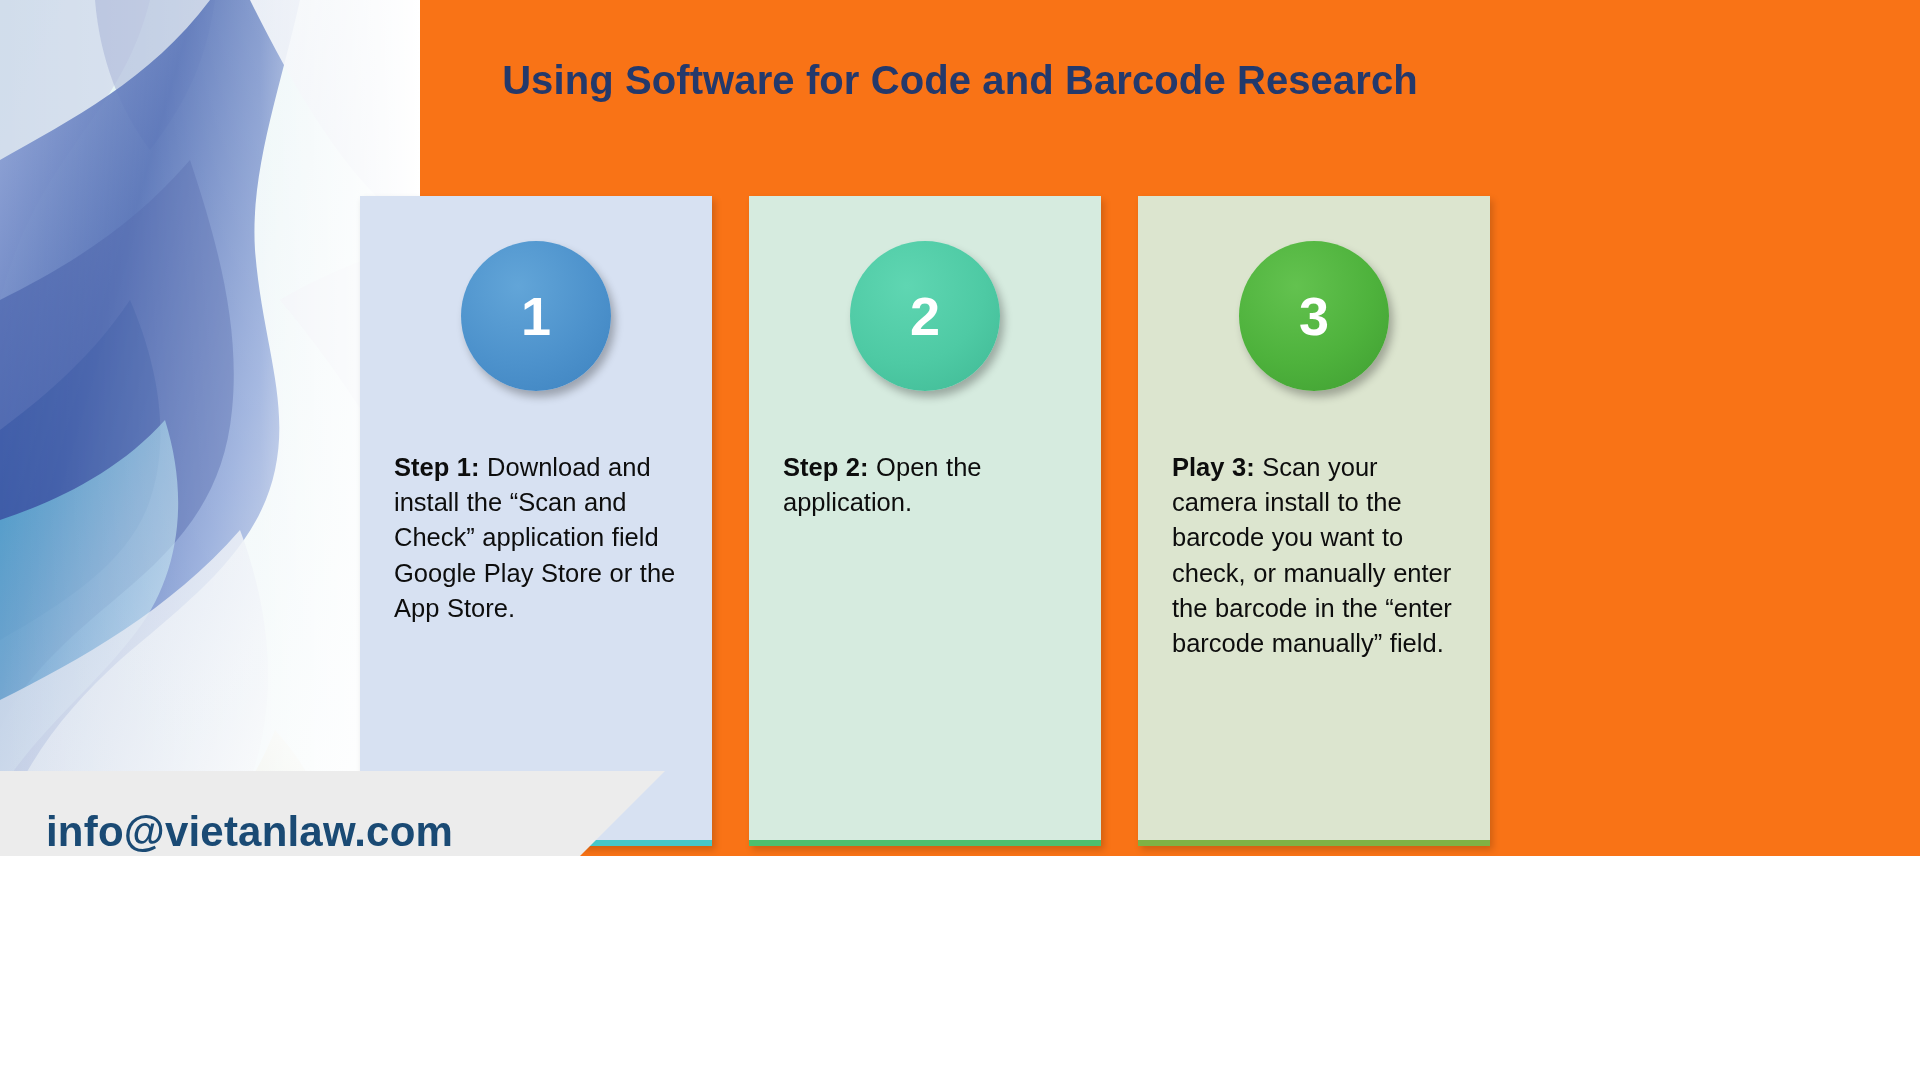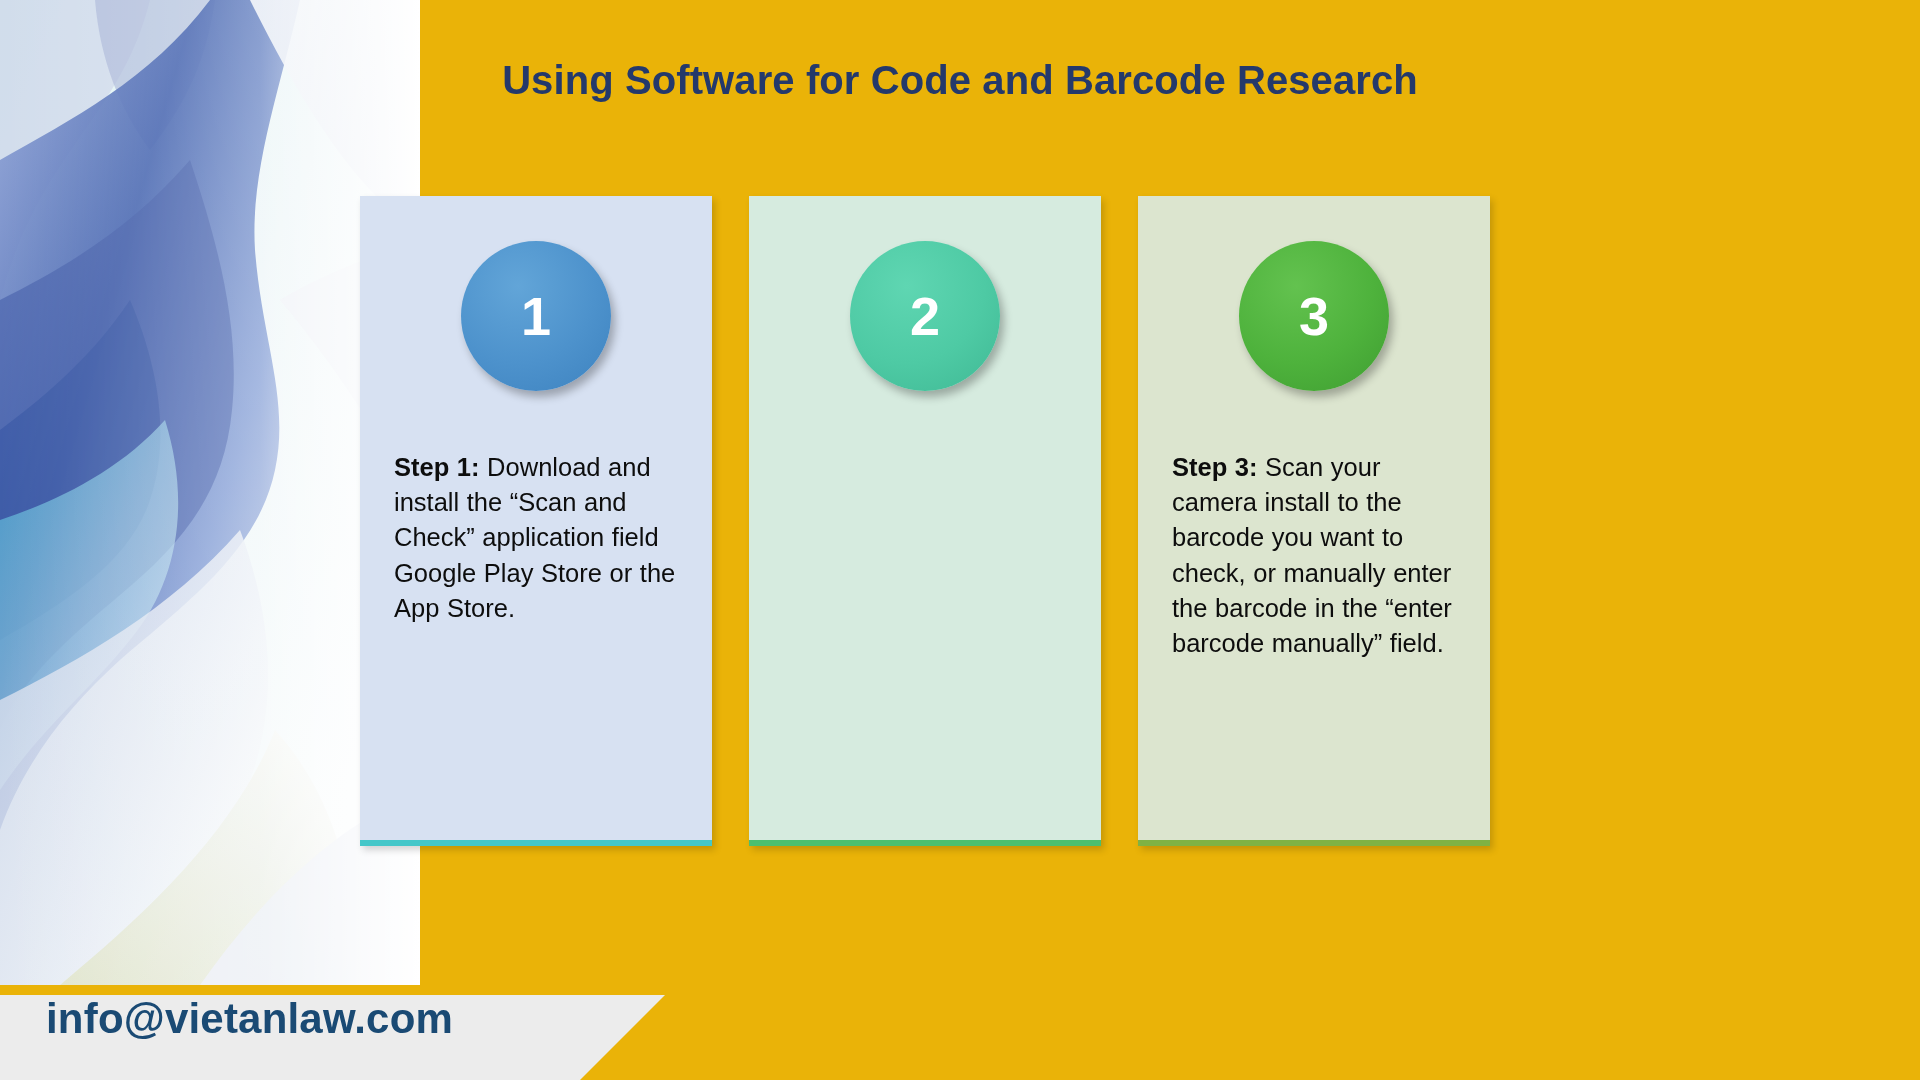--- a/index.html
+++ b/index.html
@@ -6,22 +6,22 @@
   html, body {
     width:1920px; height:1080px;
     overflow:hidden;
     background:#ffffff;
     font-family:"Liberation Sans", sans-serif;
   }
 
   .slide {
     position:relative;
     width:1920px;
-    height:1080px;
-    background:#eab308;
+    height:856px;
+    background:#f97316;
     overflow:hidden;
   }
 
   
   .deco {
     position:absolute;
     left:0; top:0;
     width:420px; height:985px;
     overflow:hidden;
     pointer-events:none;
@@ -113,21 +113,21 @@
 
   
   .banner {
     position:absolute;
     left:0; bottom:0;
     width:665px;
     height:85px;
     background:#ececec;
     clip-path:polygon(0 0, 665px 0, 580px 85px, 0 85px);
     display:flex;
-    align-items:flex-start;
+    align-items:flex-end;
   }
   .banner .email {
     margin-left:46px;
     font-size:42px;
     font-weight:bold;
     color:#1a4a74;
     letter-spacing:0.2px;
   }
 </style>
 </head>
@@ -219,29 +219,32 @@
       <div class="body">
         <b>Step 1:</b><span> Download and install the “Scan and Check” application field Google Play Store or the App Store.</span>
       </div>
       <div class="accent"></div>
     </div>
 
     <div class="card card-2">
       <div class="circle-wrap">
         <div class="circle">2</div>
       </div>
+      <div class="body">
+        <b>Step 2:</b><span> Open the application.</span>
+      </div>
       <div class="accent"></div>
     </div>
 
     <div class="card card-3">
       <div class="circle-wrap">
         <div class="circle">3</div>
       </div>
       <div class="body">
-        <b>Step 3:</b><span> Scan your camera install to the barcode you want to check, or manually enter the barcode in the “enter barcode manually” field.</span>
+        <b>Play 3:</b><span> Scan your camera install to the barcode you want to check, or manually enter the barcode in the “enter barcode manually” field.</span>
       </div>
       <div class="accent"></div>
     </div>
 
   </div>
 
   <div class="banner">
     <div class="email">info@vietanlaw.com</div>
   </div>
 

